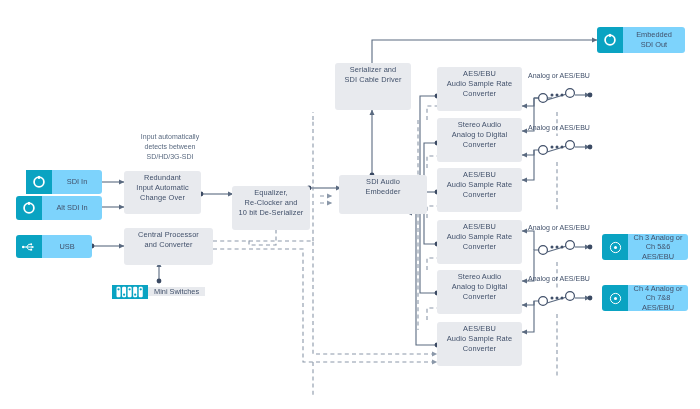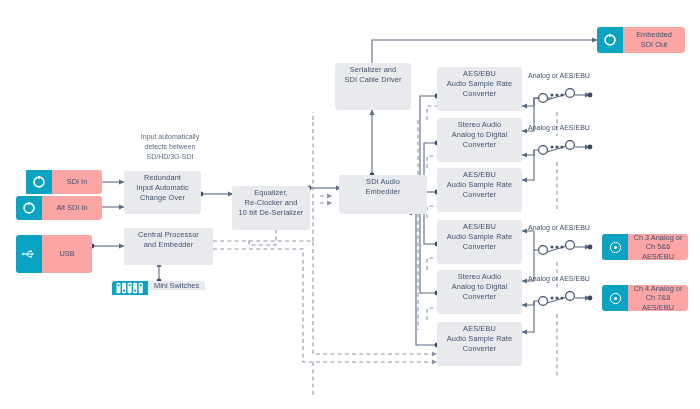--- a/index.html
+++ b/index.html
@@ -20,32 +20,32 @@
     box-sizing:border-box;padding:2px 3px;
   }
   .blk span{display:block;white-space:pre-line;}
 
   
   .port{position:absolute;display:flex;align-items:stretch;border-radius:3px;overflow:hidden;}
   .port .ic{
     width:26px;background:#0aa3c2;display:flex;align-items:center;justify-content:center;flex:0 0 26px;
   }
   .port .lb{
-    background:#fca5a5;display:flex;align-items:center;justify-content:center;
+    background:#7dd3fc;display:flex;align-items:center;justify-content:center;
     text-align:center;font-size:7.4px;line-height:1.3;color:#41506a;flex:1 1 auto;padding:0 3px;
     white-space:pre-line;
   }
   .note{
     position:absolute;text-align:center;font-size:7px;line-height:1.42;color:#5a6a80;
     white-space:pre-line;
   }
   .sw-lab{
     position:absolute;font-size:7px;color:#41506a;white-space:nowrap;
   }
-  .msw{position:absolute;display:flex;align-items:flex-start;border-radius:3px;overflow:hidden;}
+  .msw{position:absolute;display:flex;align-items:center;border-radius:3px;overflow:hidden;}
   .msw .ic{width:36px;flex:0 0 36px;background:#0aa3c2;display:flex;align-items:center;justify-content:center;}
   .msw .lb{background:#e8eaee;display:flex;align-items:center;padding:0 6px;font-size:7.4px;color:#41506a;white-space:nowrap;}
 </style>
 </head>
 <body>
 
 <div id="stage">
 
   <svg id="wires" viewBox="0 0 700 409">
     <defs>
@@ -203,21 +203,21 @@
     <div class="ic">
       <svg width="14" height="14" viewBox="0 0 24 24">
         <circle cx="12" cy="12" r="8.4" fill="none" stroke="#ffffff" stroke-width="3"></circle>
         <circle cx="12" cy="12" r="3" fill="#0aa3c2"></circle>
         <rect x="10.3" y="1.6" width="3.4" height="5" fill="#ffffff"></rect>
       </svg>
     </div>
     <div class="lb">Alt SDI In</div>
   </div>
 
-  <div class="port" style="left:16px;top:235px;width:76px;height:38px;">
+  <div class="port" style="left:16px;top:235px;width:76px;height:23px;">
     <div class="ic">
       <svg width="16" height="16" viewBox="0 0 24 24" stroke="#ffffff" stroke-width="1.5" fill="none">
         <path d="M3 12 H19"></path>
         <path d="M19 12 l-3.2 -2.2 v4.4 z" fill="#ffffff" stroke="none"></path>
         <path d="M8.5 12 L11.5 8 H14.5"></path>
         <path d="M8.5 12 L11.5 16 H14.5"></path>
         <circle cx="15.3" cy="8" r="1.5" fill="#ffffff" stroke="none"></circle>
         <rect x="13.9" y="14.6" width="2.8" height="2.8" fill="#ffffff" stroke="none"></rect>
         <circle cx="3.2" cy="12" r="1.8" fill="#ffffff" stroke="none"></circle>
       </svg>
@@ -248,21 +248,21 @@
   </div>
 
   <div class="blk" style="left:124px;top:171px;width:77px;height:43px;">
     <span>Redundant
 Input Automatic
 Change Over</span>
   </div>
 
   <div class="blk" style="left:124px;top:228px;width:89px;height:37px;">
     <span>Central Processor
-and Embedder</span>
+and Converter</span>
   </div>
 
   <div class="blk" style="left:232px;top:171px;width:78px;height:44px;margin-top:15px;">
     <span>Equalizer,
 Re-Clocker and
 10 bit De-Serializer</span>
   </div>
 
   <div class="blk" style="left:339px;top:175px;width:88px;height:39px;">
     <span>SDI Audio

